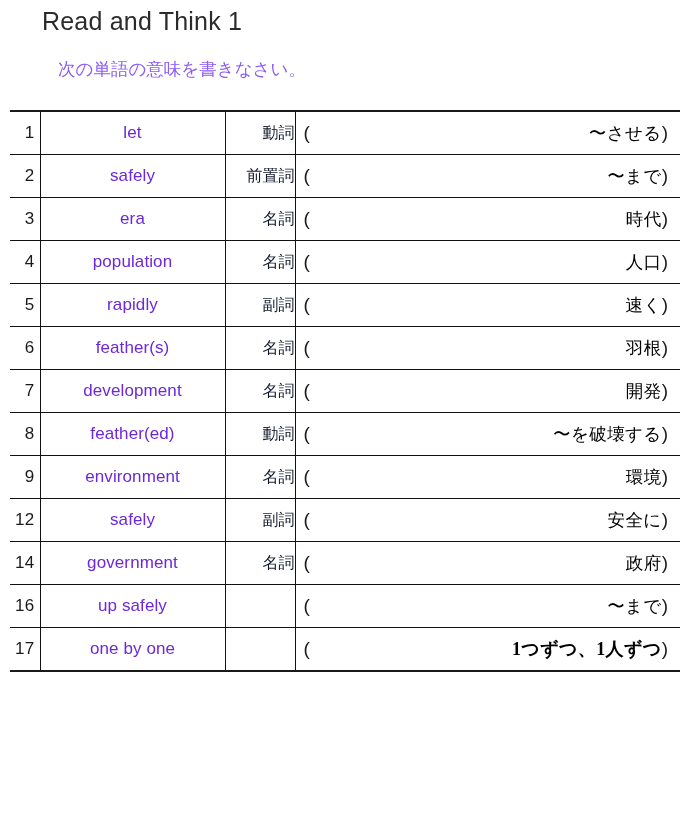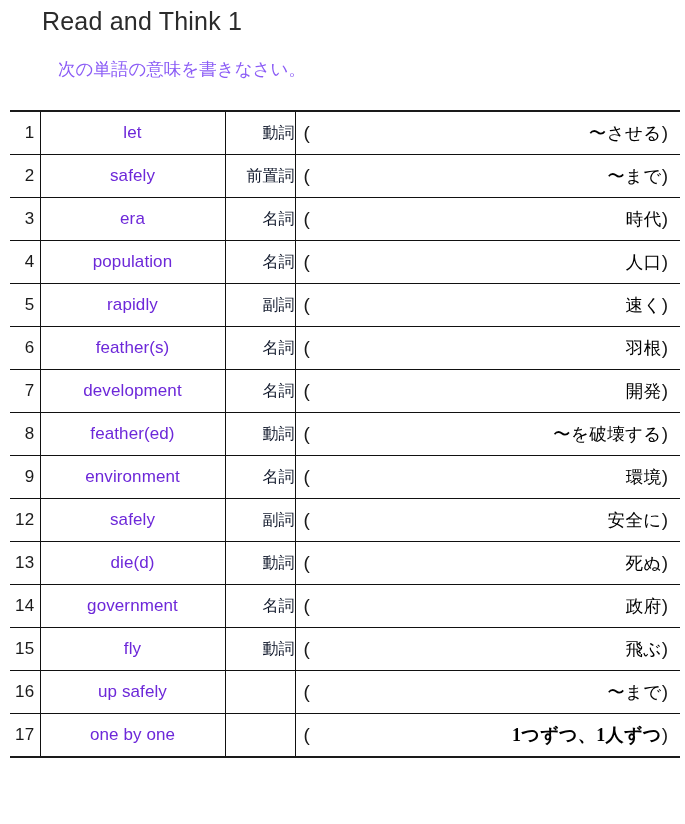--- a/index.html
+++ b/index.html
@@ -267,51 +267,27 @@
             <td class="cell-pos">副詞</td>
             <td class="cell-answer">
               <div class="ans-row">
                 <span class="paren paren-open">(</span>
                 <span class="ans-text">安全に</span>
                 <span class="paren paren-close">)</span>
               </div>
             </td>
           </tr>
           <tr>
-            <td class="cell-num">13</td>
-            <td class="cell-word">die(d)</td>
-            <td class="cell-pos">動詞</td>
-            <td class="cell-answer">
-              <div class="ans-row">
-                <span class="paren paren-open">(</span>
-                <span class="ans-text">死ぬ</span>
-                <span class="paren paren-close">)</span>
-              </div>
-            </td>
-          </tr>
-          <tr>
             <td class="cell-num">14</td>
             <td class="cell-word">government</td>
             <td class="cell-pos">名詞</td>
             <td class="cell-answer">
               <div class="ans-row">
                 <span class="paren paren-open">(</span>
                 <span class="ans-text">政府</span>
-                <span class="paren paren-close">)</span>
-              </div>
-            </td>
-          </tr>
-          <tr>
-            <td class="cell-num">15</td>
-            <td class="cell-word">fly</td>
-            <td class="cell-pos">動詞</td>
-            <td class="cell-answer">
-              <div class="ans-row">
-                <span class="paren paren-open">(</span>
-                <span class="ans-text">飛ぶ</span>
                 <span class="paren paren-close">)</span>
               </div>
             </td>
           </tr>
           <tr>
             <td class="cell-num">16</td>
             <td class="cell-word">up safely</td>
             <td class="cell-pos"></td>
             <td class="cell-answer">
               <div class="ans-row">

